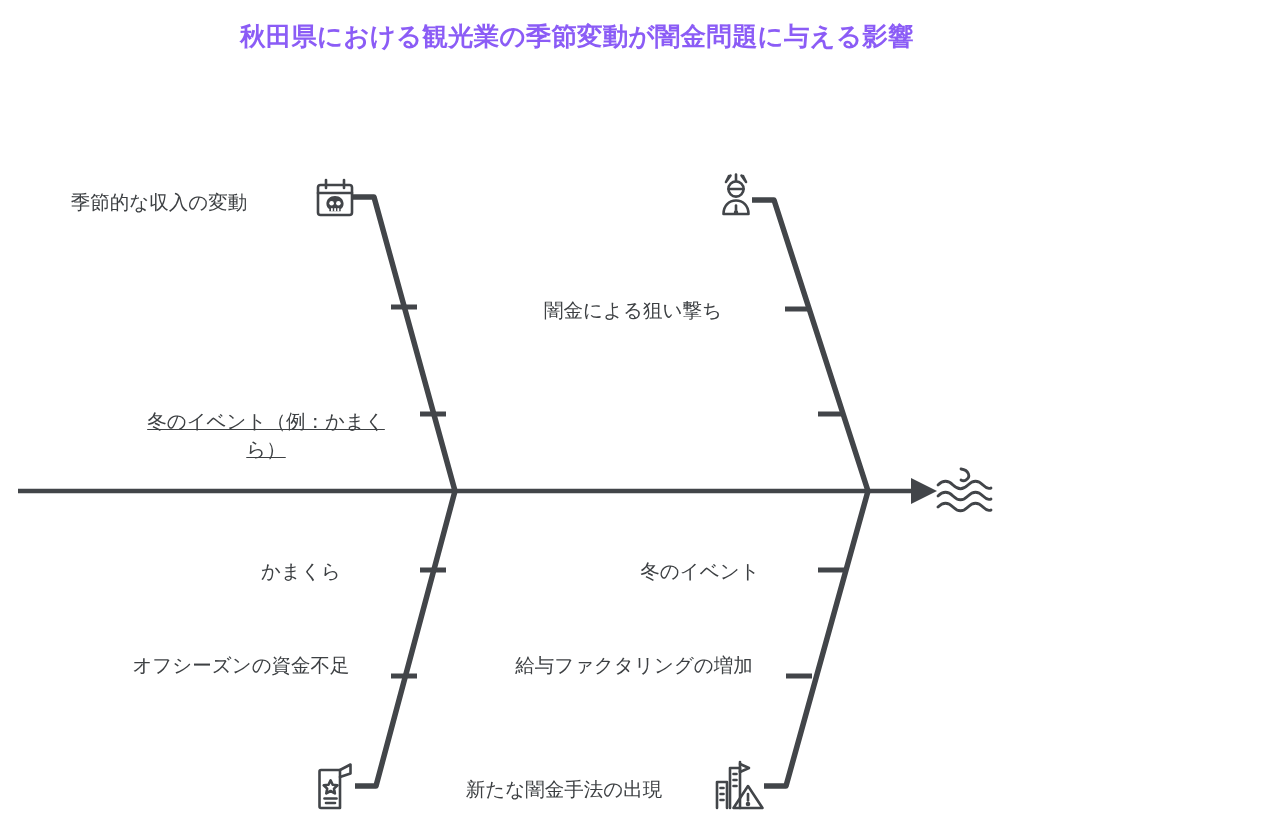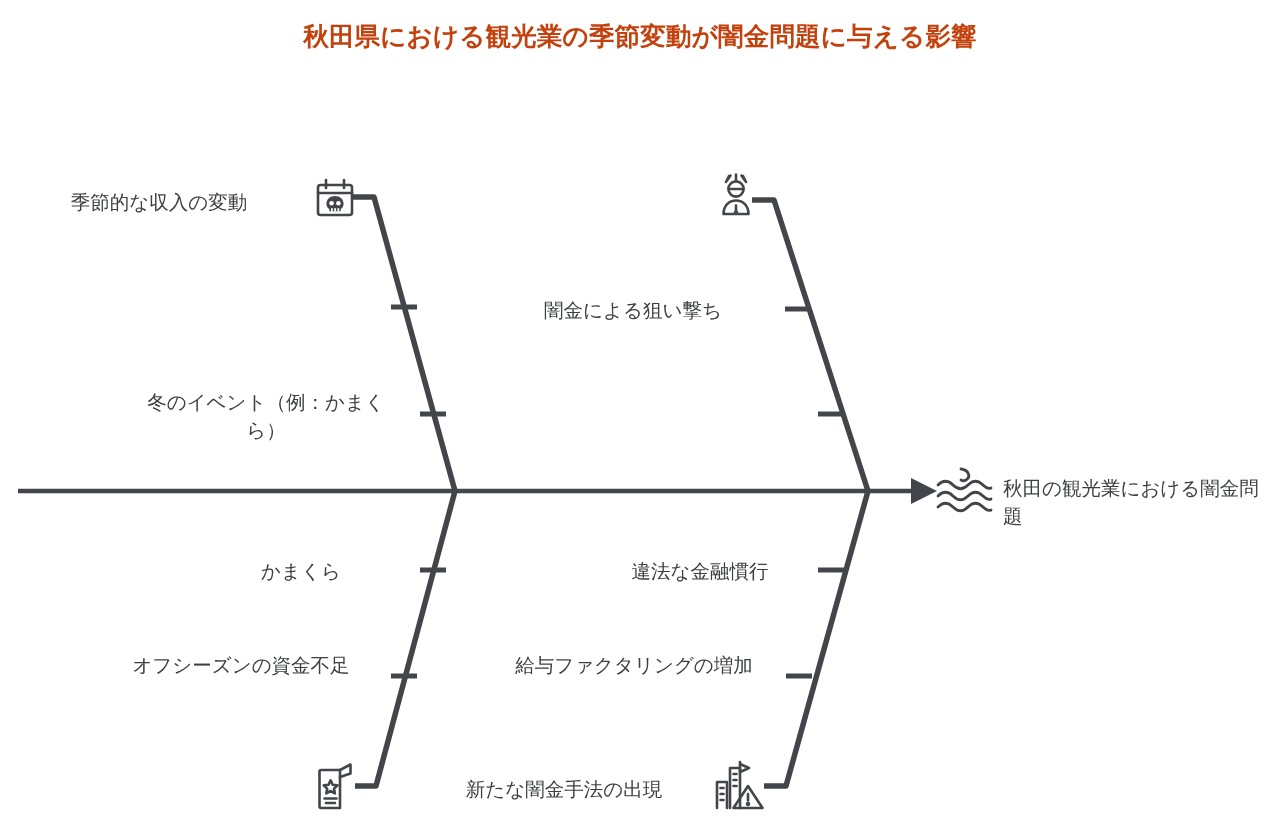--- a/index.html
+++ b/index.html
@@ -24,25 +24,24 @@
     position: absolute;
     left: 0; top: 0;
     width: 1280px;
     height: 824px;
   }
   .title {
     position: absolute;
     left: 240px;
     top: 18px;
     width: 800px;
-    text-align: center;
     font-size: 25.5px;
     font-weight: bold;
     line-height: 1.42;
-    color: #c2410c;
+    color: #8b5cf6;
     letter-spacing: 0.2px;
   }
   .lbl {
     position: absolute;
     font-size: 19.5px;
     line-height: 1.42;
     color: #3d4043;
     white-space: normal;
   }
   
@@ -166,32 +165,31 @@
       <path d="M28 6 C36 7 38 14 33 17 C30.5 18.5 28 17 28 17"></path>
       <path d="M5 22 C10 17 15 17 20 22 S30 27 35 22 S45 17 50 22 S58 25 58 25"></path>
       <path d="M5 33 C10 28 15 28 20 33 S30 38 35 33 S45 28 50 33 S58 36 58 36"></path>
       <path d="M5 44 C10 39 15 39 20 44 S30 49 35 44 S45 39 50 44 S58 47 58 47"></path>
     </g>
   </svg>
 
   <div class="lbl r" style="left:20px; top:189px; width:278px;">季節的な収入の変動</div>
 
 
-  <div class="lbl r" style="left:130px; top:389px; width:272px;">冬のイベント（例：かまくら）</div>
+  <div class="lbl r" style="left:130px; top:408px; width:272px;text-decoration:underline;">冬のイベント（例：かまくら）</div>
 
 
   <div class="lbl r" style="left:500px; top:297px; width:266px;">闇金による狙い撃ち</div>
 
 
   <div class="lbl r" style="left:200px; top:558px; width:202px;">かまくら</div>
 
   <div class="lbl r" style="left:110px; top:652px; width:262px;">オフシーズンの資金不足</div>
 
 
-  <div class="lbl r" style="left:600px; top:558px; width:200px;">違法な金融慣行</div>
+  <div class="lbl r" style="left:600px; top:558px; width:200px;">冬のイベント</div>
 
   <div class="lbl r" style="left:500px; top:652px; width:268px;">給与ファクタリングの増加</div>
 
   <div class="lbl r" style="left:430px; top:776px; width:268px;font-family:Liberation Serif, serif;">新たな闇金手法の出現</div>
 
-  <div class="effect">秋田の観光業における闇金問題</div>
 
 </div>
 
 </body></html>

